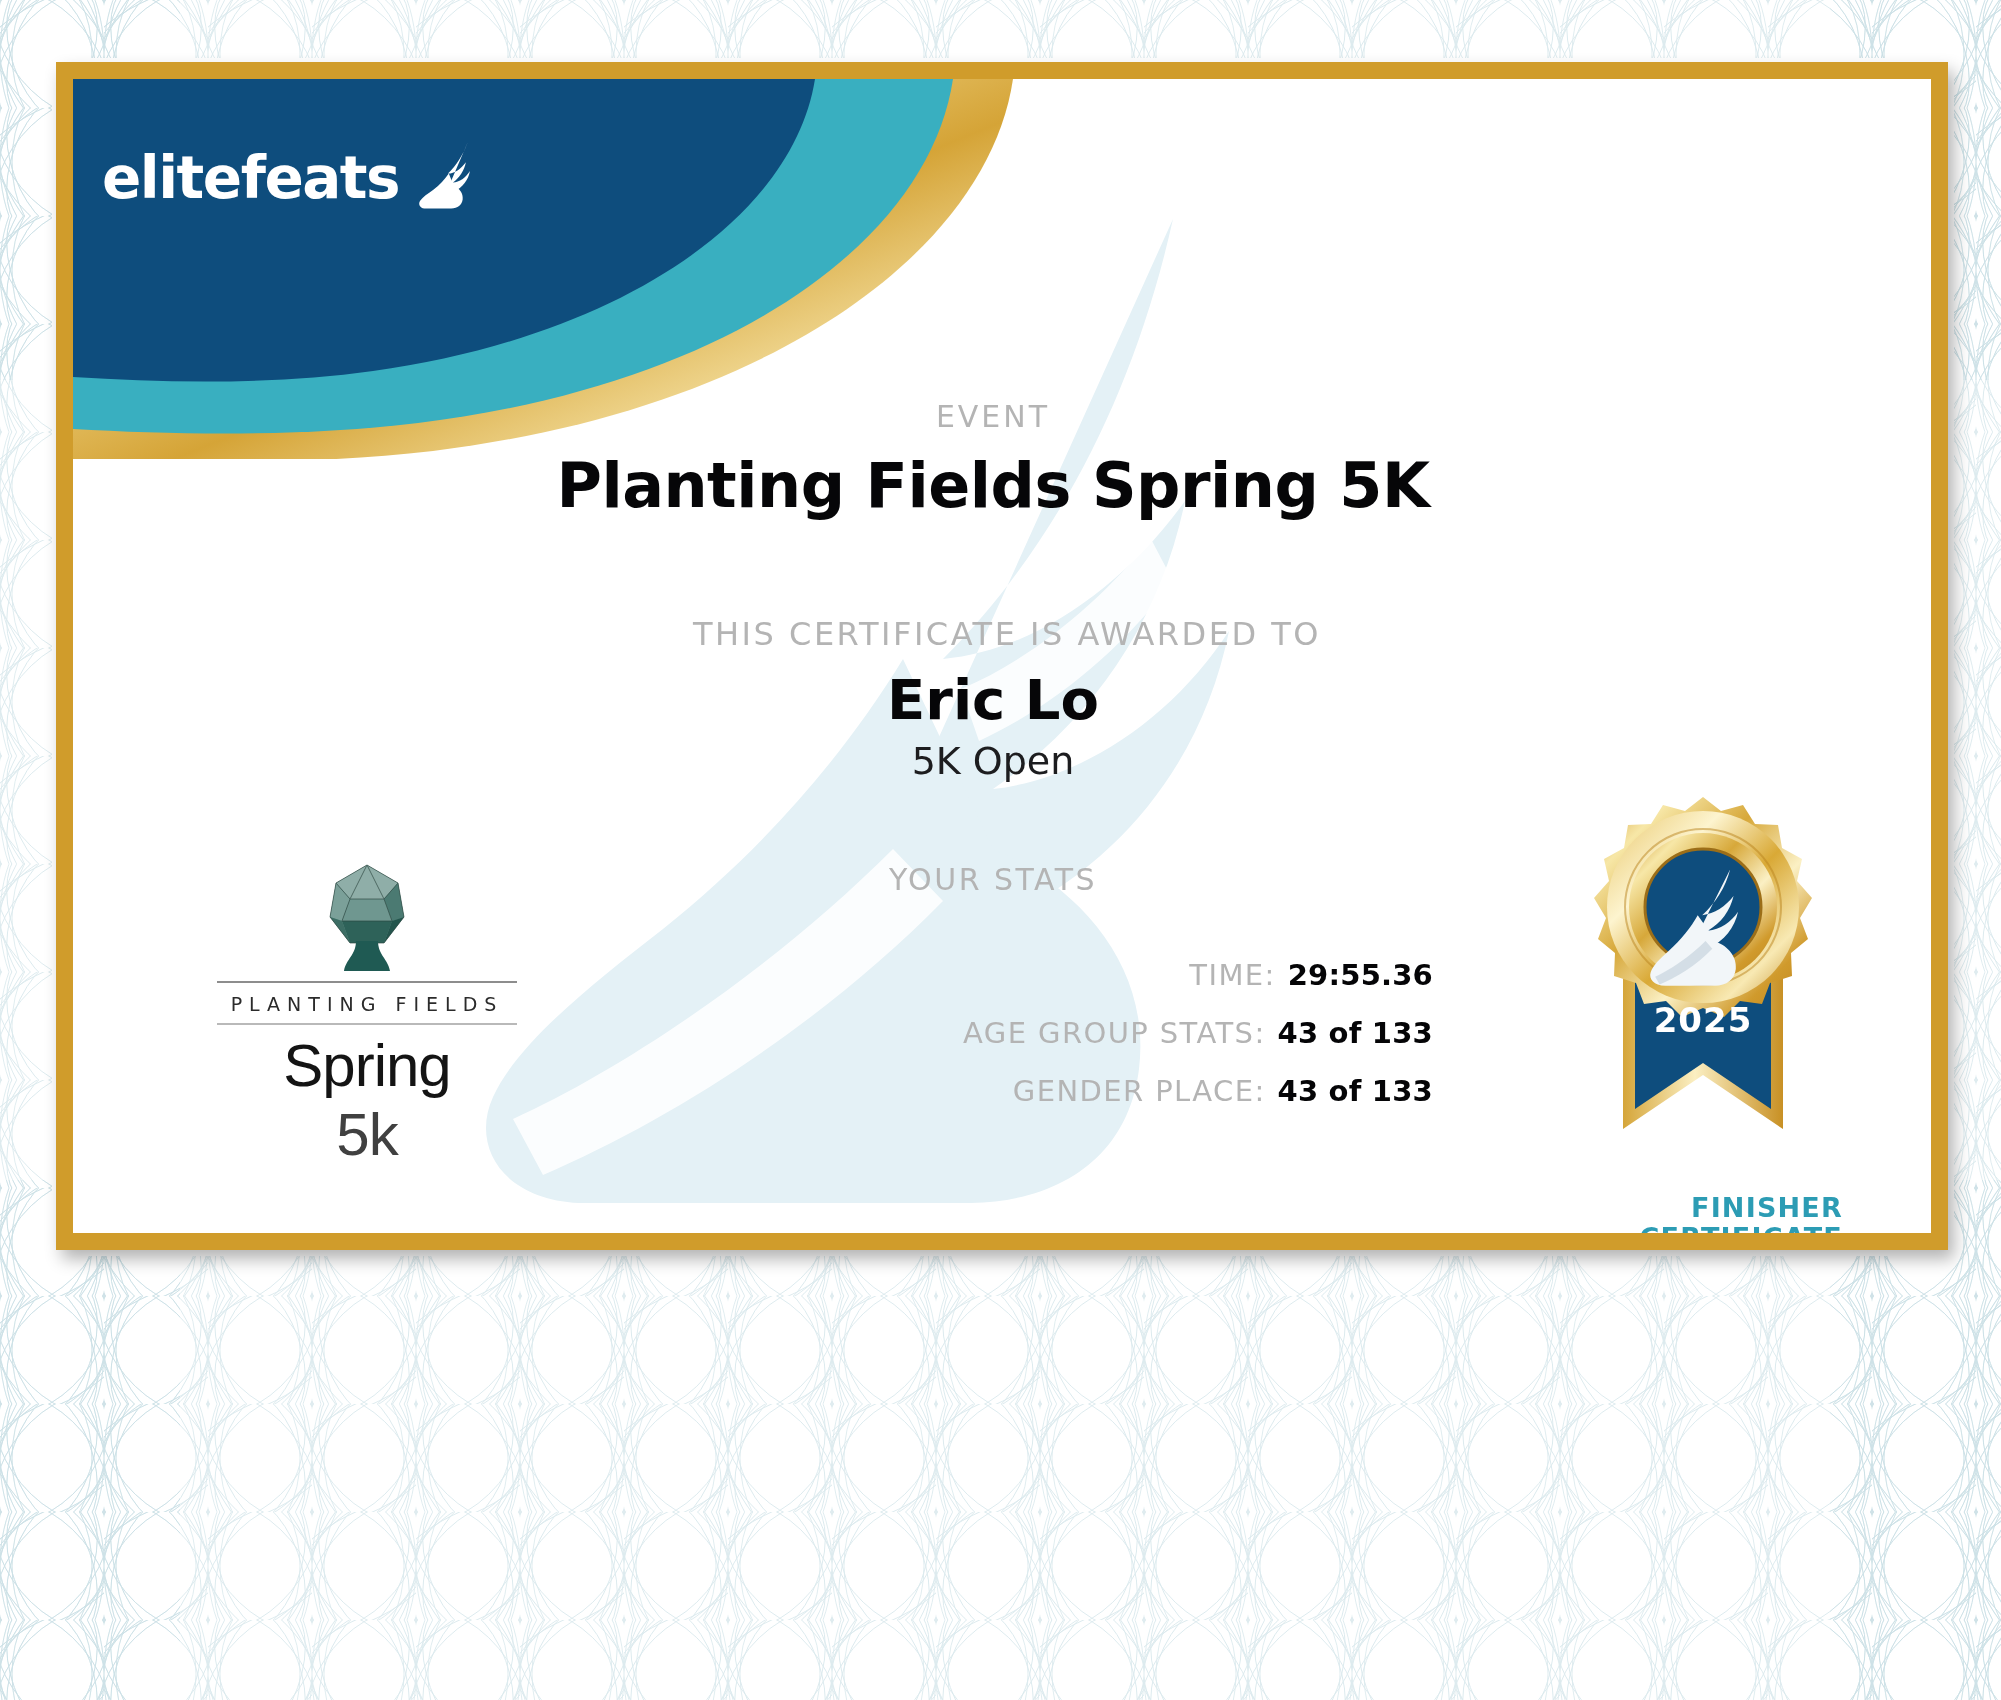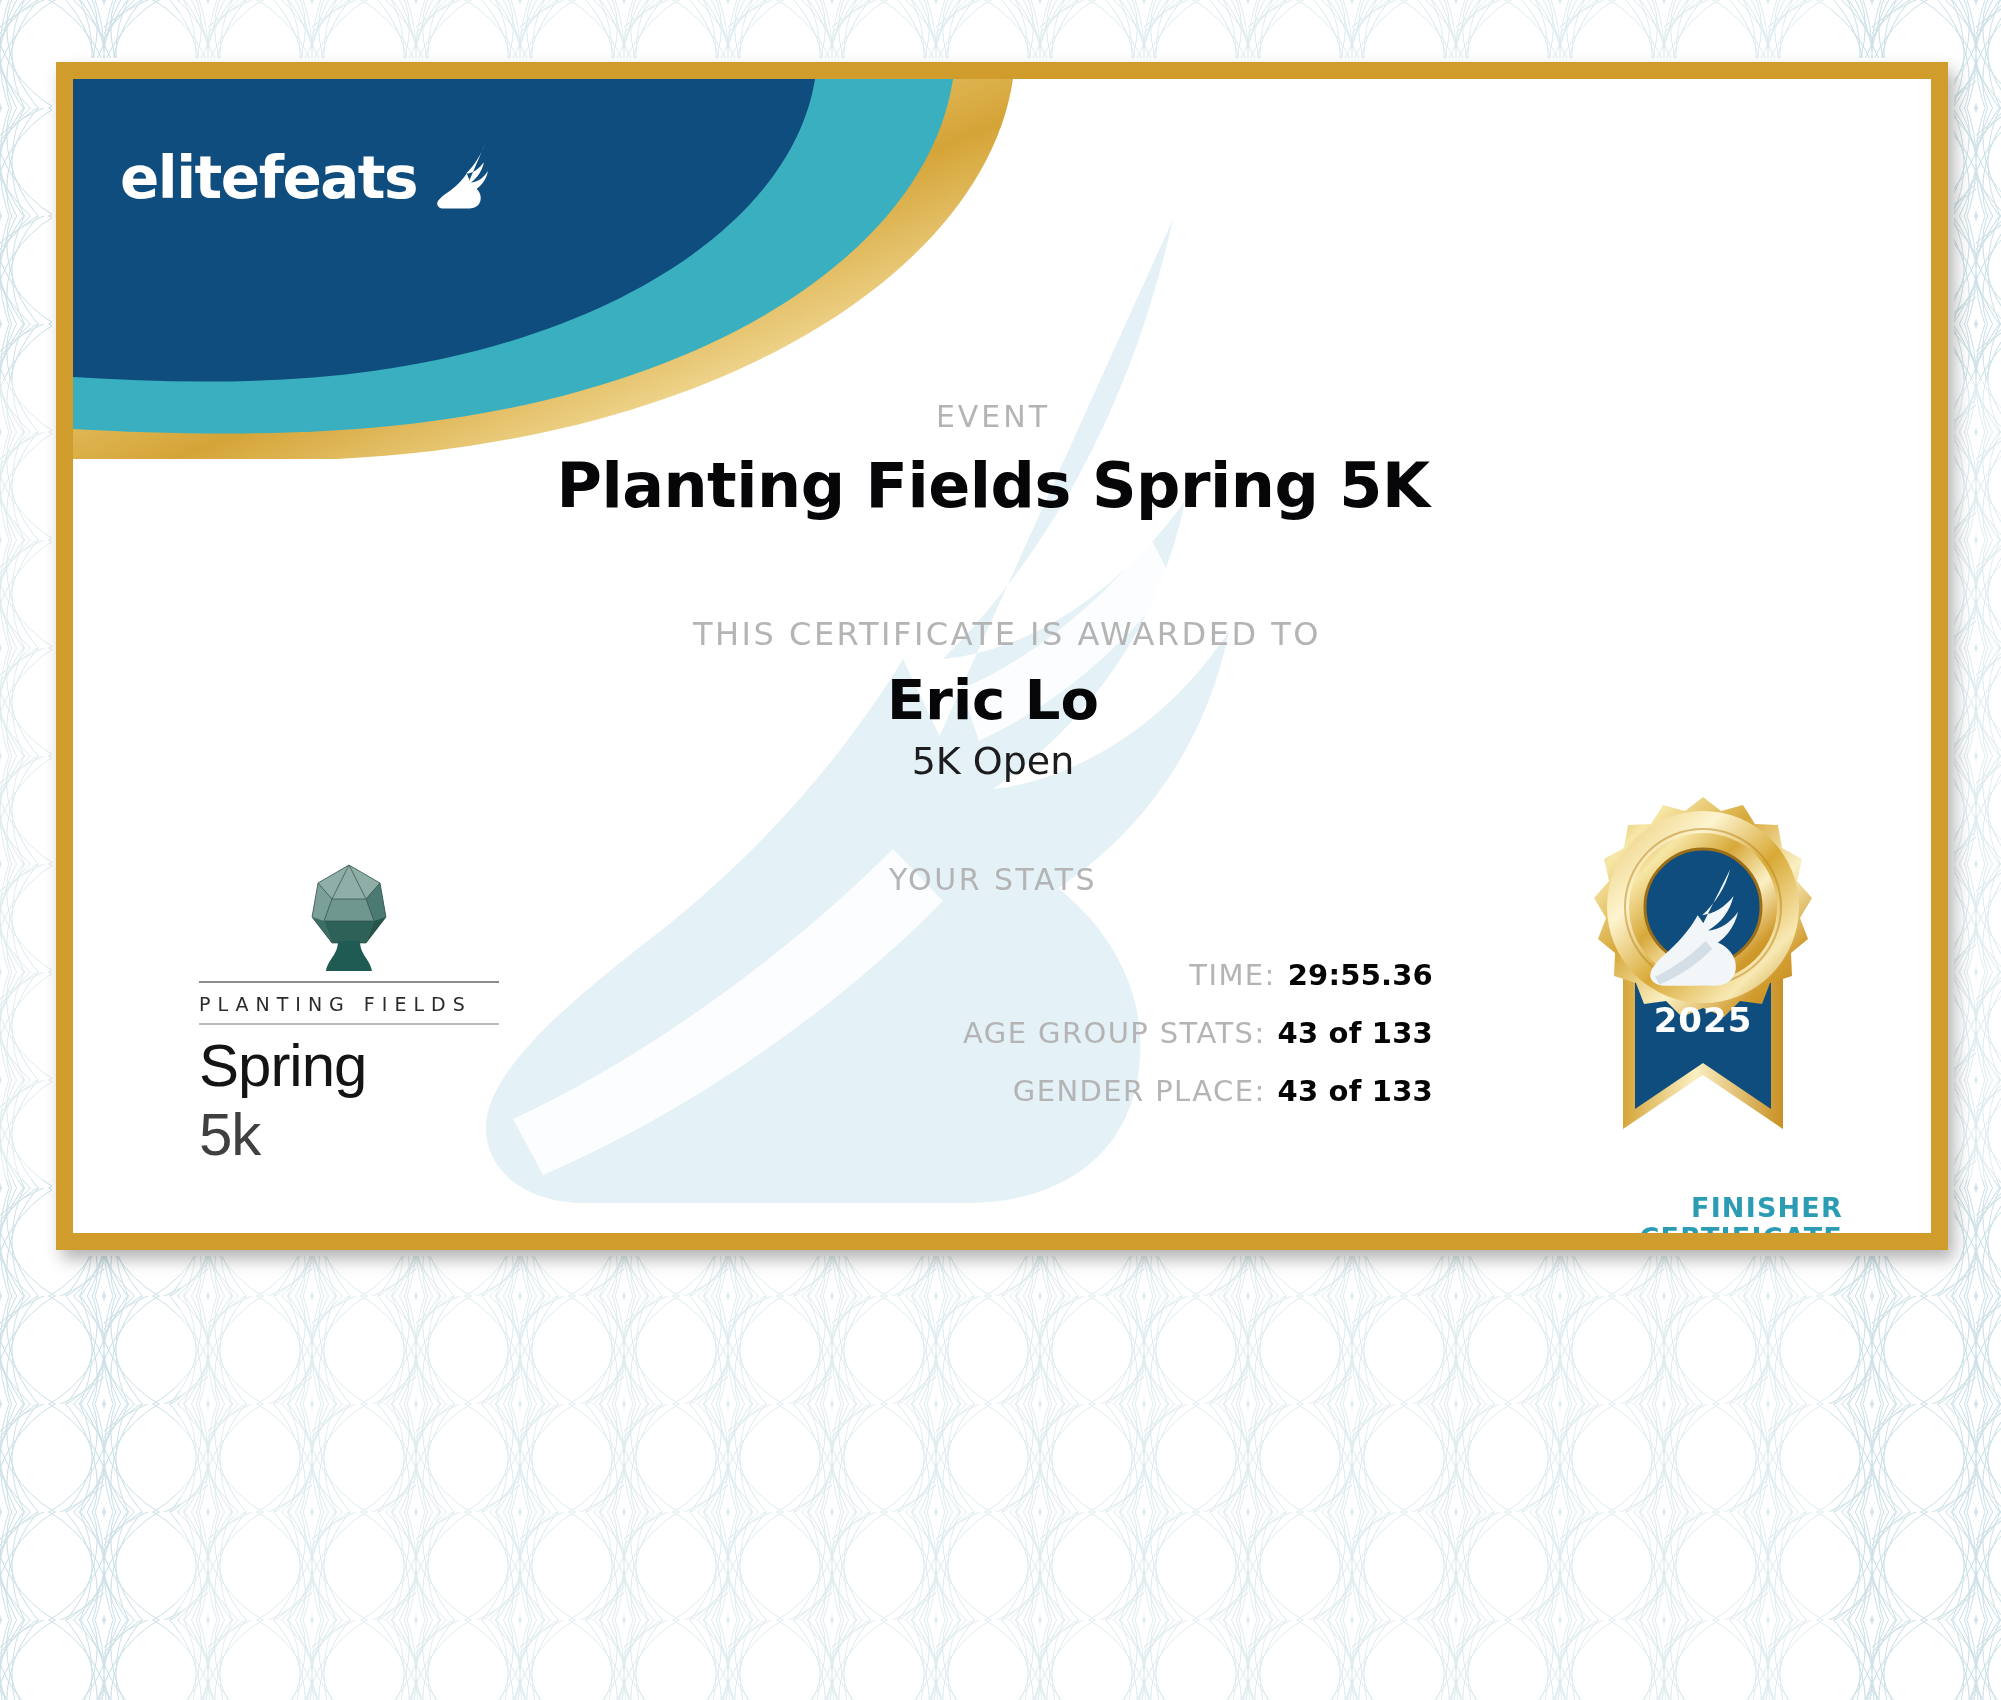--- a/index.html
+++ b/index.html
@@ -34,21 +34,21 @@
     background:#ffffff;
     overflow:hidden;
   }
 
   
   #header-art{position:absolute;left:0;top:0;width:1858px;height:380px;overflow:hidden;}
   #header-art svg{position:absolute;left:0;top:0;}
 
   
   #brand-logo{
-    position:absolute;left:47px;top:62px;
+    position:absolute;left:29px;top:62px;
     display:flex;align-items:flex-end;gap:16px;
     z-index:6;
   }
   #brand-wordmark{
     font-family:"DejaVu Sans", sans-serif;
     font-size:58px;font-weight:700;color:#ffffff;
     letter-spacing:-1.5px;line-height:1;
   }
   #brand-wing{width:66px;height:70px;margin-bottom:-4px;}
 
@@ -124,22 +124,22 @@
   }
   .stat-val{
     font-family:"DejaVu Sans", sans-serif;
     font-size:29px;font-weight:700;
     color:#050507;letter-spacing:0.2px;
     margin-left:12px;white-space:nowrap;
   }
 
   
   #race-logo{
-    position:absolute;left:126px;top:780px;width:300px;z-index:5;
-    text-align:left;
+    position:absolute;left:144px;top:780px;width:300px;z-index:5;
+    text-align:center;
   }
   #race-dome{width:110px;height:120px;display:block;margin:0 auto;}
   #race-rule-top{height:2px;background:#8d8d8d;margin:2px 0 0 0;}
   #race-name{
     font-family:"DejaVu Sans", sans-serif;
     font-size:19px;letter-spacing:7px;color:#2b2b2b;
     padding:10px 0 8px 0;font-weight:400;
   }
   #race-rule-bottom{height:2px;background:#b9b9b9;}
   #race-season{

